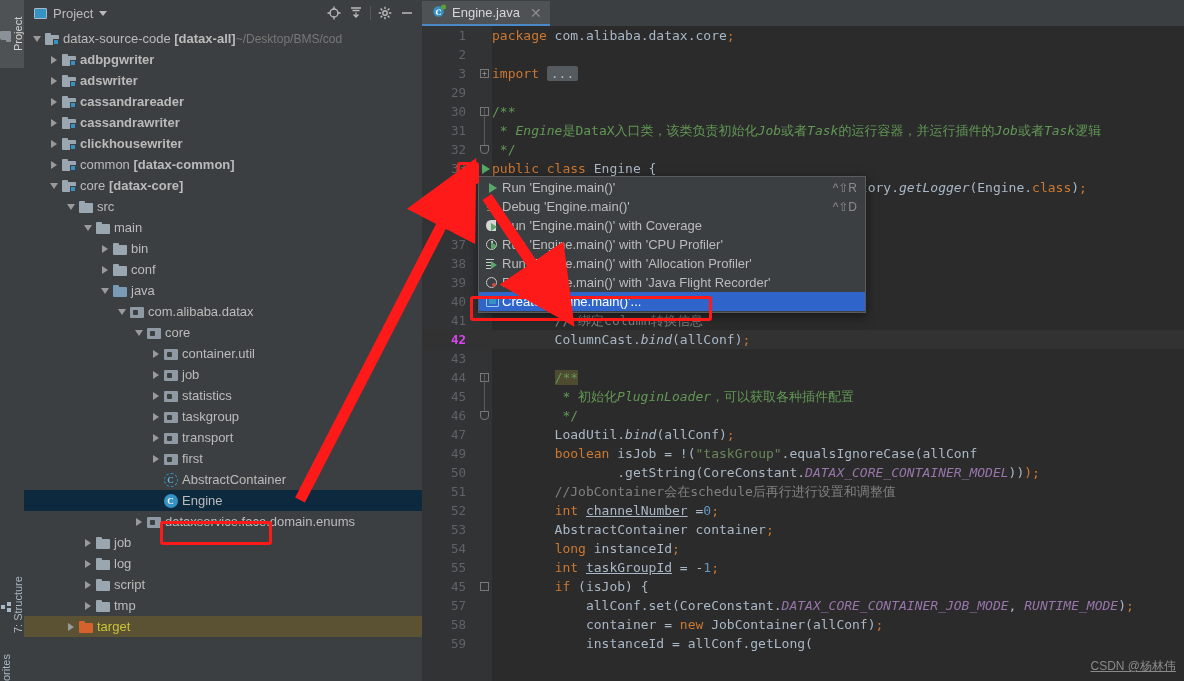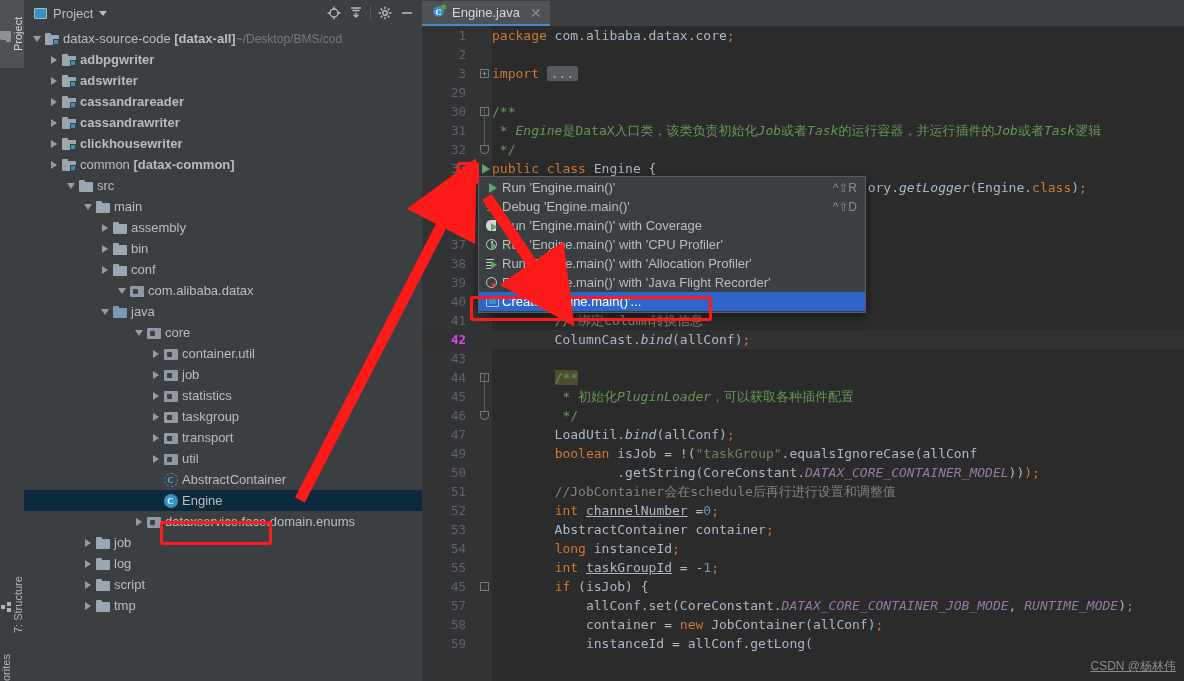--- a/index.html
+++ b/index.html
@@ -396,20 +396,34 @@
           <span class="ico">
             <span class="i-module">
               <span class="ft"></span>
               <span class="fb"></span>
               <span class="bs"></span>
             </span>
           </span>
           <span class="lbl">common <b>[datax-common]</b></span>
         </div>
         <div class="row">
+          <span style="width:23px;min-width:23px;"></span>
+          <span class="arrow">
+            <span class="tri-d"></span>
+          </span>
+          <span class="ico">
+            <span class="i-module">
+              <span class="ft"></span>
+              <span class="fb"></span>
+              <span class="bs"></span>
+            </span>
+          </span>
+          <span class="lbl">core <b>[datax-core]</b></span>
+        </div>
+        <div class="row">
           <span style="width:40px;min-width:40px;"></span>
           <span class="arrow">
             <span class="tri-d"></span>
           </span>
           <span class="ico">
             <span class="i-folder">
               <span class="ft"></span>
               <span class="fb"></span>
             </span>
           </span>
@@ -432,75 +446,62 @@
           <span style="width:74px;min-width:74px;"></span>
           <span class="arrow">
             <span class="tri-r"></span>
           </span>
           <span class="ico">
             <span class="i-folder">
               <span class="ft"></span>
               <span class="fb"></span>
             </span>
           </span>
-          <span class="lbl">assembly</span>
+          <span class="lbl">bin</span>
         </div>
         <div class="row">
           <span style="width:74px;min-width:74px;"></span>
           <span class="arrow">
             <span class="tri-r"></span>
           </span>
           <span class="ico">
             <span class="i-folder">
               <span class="ft"></span>
               <span class="fb"></span>
             </span>
           </span>
-          <span class="lbl">bin</span>
+          <span class="lbl">conf</span>
         </div>
         <div class="row">
           <span style="width:74px;min-width:74px;"></span>
           <span class="arrow">
-            <span class="tri-r"></span>
-          </span>
-          <span class="ico">
-            <span class="i-folder">
-              <span class="ft"></span>
-              <span class="fb"></span>
-            </span>
-          </span>
-          <span class="lbl">conf</span>
+            <span class="tri-d"></span>
+          </span>
+          <span class="ico">
+            <span class="i-folder src">
+              <span class="ft"></span>
+              <span class="fb"></span>
+            </span>
+          </span>
+          <span class="lbl">java</span>
         </div>
         <div class="row">
           <span style="width:91px;min-width:91px;"></span>
           <span class="arrow">
             <span class="tri-d"></span>
           </span>
           <span class="ico">
             <span class="i-pkg">
               <span class="pb"></span>
               <span class="pd"></span>
             </span>
           </span>
           <span class="lbl">com.alibaba.datax</span>
         </div>
         <div class="row">
-          <span style="width:74px;min-width:74px;"></span>
-          <span class="arrow">
-            <span class="tri-d"></span>
-          </span>
-          <span class="ico">
-            <span class="i-folder src">
-              <span class="ft"></span>
-              <span class="fb"></span>
-            </span>
-          </span>
-          <span class="lbl">java</span>
-        </div>
-        <div class="row">
           <span style="width:108px;min-width:108px;"></span>
           <span class="arrow">
             <span class="tri-d"></span>
           </span>
           <span class="ico">
             <span class="i-pkg">
               <span class="pb"></span>
               <span class="pd"></span>
             </span>
           </span>
@@ -575,21 +576,21 @@
           <span style="width:125px;min-width:125px;"></span>
           <span class="arrow">
             <span class="tri-r"></span>
           </span>
           <span class="ico">
             <span class="i-pkg">
               <span class="pb"></span>
               <span class="pd"></span>
             </span>
           </span>
-          <span class="lbl">util</span>
+          <span class="lbl">first</span>
         </div>
         <div class="row">
           <span style="width:125px;min-width:125px;"></span>
           <span class="arrow"></span>
           <span class="ico">
             <span class="i-class abs">C</span>
           </span>
           <span class="lbl">AbstractContainer</span>
         </div>
         <div class="row sel">
@@ -660,20 +661,33 @@
           <span class="arrow">
             <span class="tri-r"></span>
           </span>
           <span class="ico">
             <span class="i-folder">
               <span class="ft"></span>
               <span class="fb"></span>
             </span>
           </span>
           <span class="lbl">tmp</span>
+        </div>
+        <div class="row target-row">
+          <span style="width:40px;min-width:40px;"></span>
+          <span class="arrow">
+            <span class="tri-r"></span>
+          </span>
+          <span class="ico">
+            <span class="i-folder orange">
+              <span class="ft"></span>
+              <span class="fb"></span>
+            </span>
+          </span>
+          <span class="lbl" style="color: rgb(201, 195, 58);">target</span>
         </div>
       </div>
   </div>
 
   <div class="editor">
     <div class="tabbar">
       <div class="tab">
         <span>
           <svg width="14" height="14" viewBox="0 0 14 14">
               <circle cx="6.5" cy="7.5" r="5.2" fill="#3592c4"></circle>

